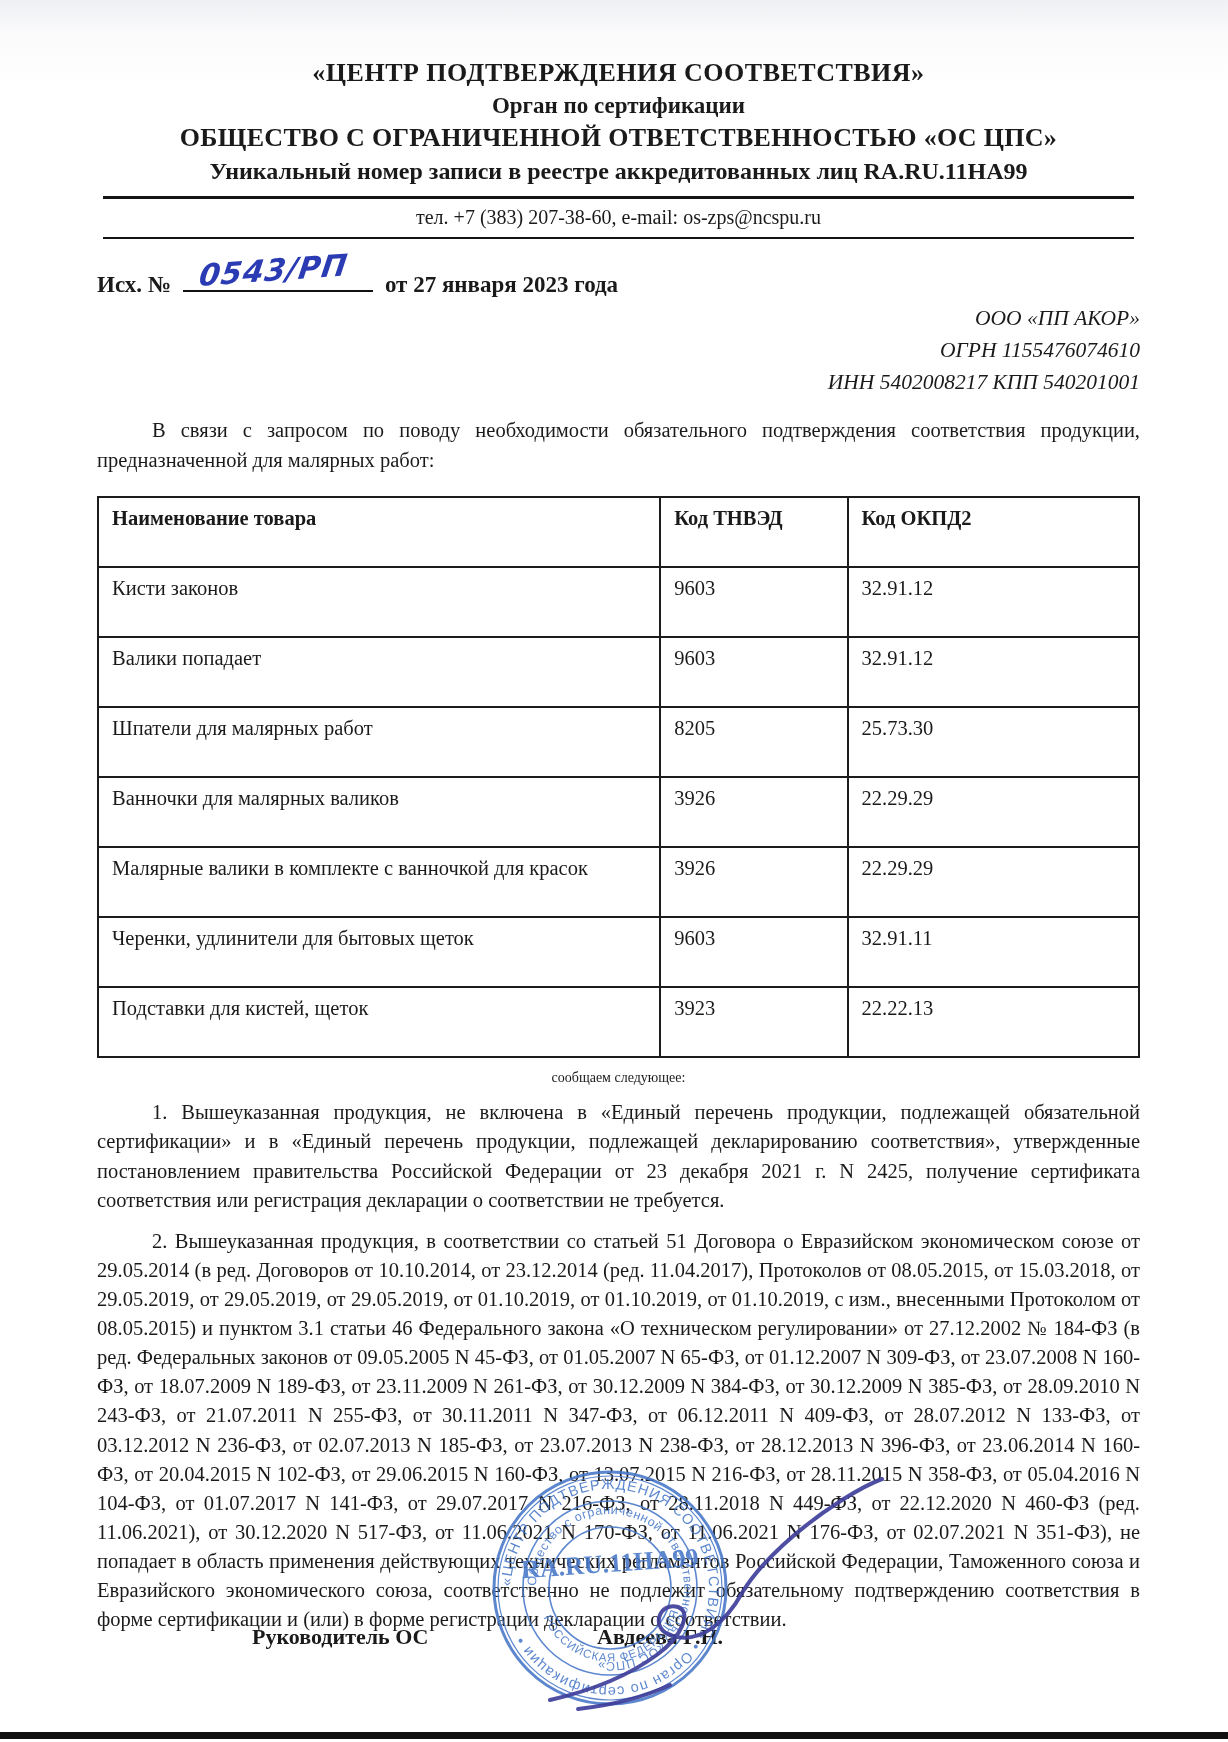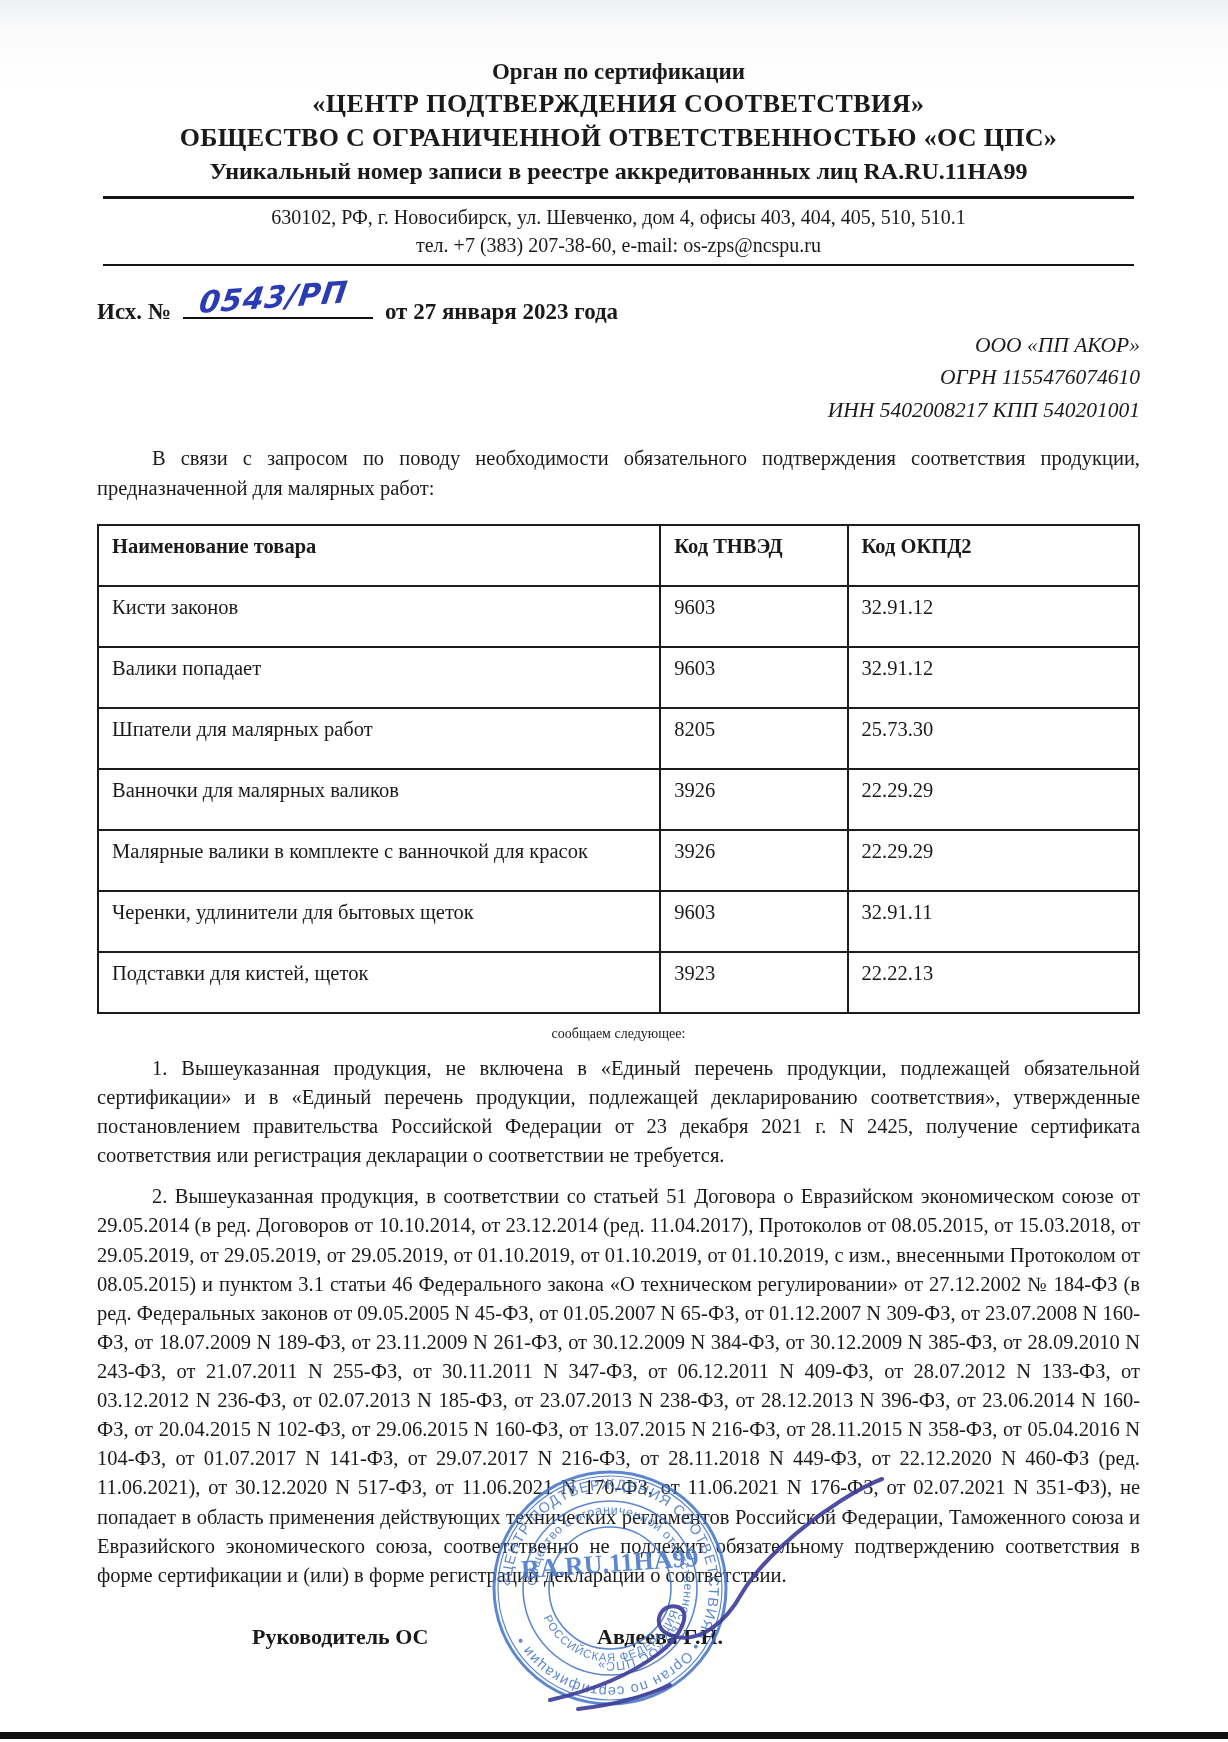--- a/index.html
+++ b/index.html
@@ -21,46 +21,45 @@
   .out-underline{display:inline-block;width:190px;height:27px;border-bottom:2.5px solid #111;
     position:relative;margin:0 12px;vertical-align:baseline;}
   .hand{position:absolute;left:14px;bottom:-3px;font-family:"DejaVu Sans",sans-serif;
     font-style:oblique;color:#2b3bb3;font-size:30px;letter-spacing:1px;
     transform:rotate(-4deg) skewX(-12deg);transform-origin:left bottom;}
   .recipient{margin-top:4px;text-align:right;font-style:italic;font-size:21.5px;line-height:1.5;}
   .intro{margin-top:18px;font-size:20.5px;line-height:1.45;text-align:justify;text-indent:55px;}
   table.goods{width:100%;border-collapse:collapse;margin-top:15px;font-size:20.5px;}
   table.goods th,table.goods td{
     border:2px solid #1c1c1c;vertical-align:top;text-align:left;
-    padding:9px 10px 8px 13px;height:61px;box-sizing:border-box;font-weight:normal;}
+    padding:9px 10px 8px 13px;height:70px;box-sizing:border-box;font-weight:normal;}
   table.goods th{font-weight:bold;}
   .col-name{width:54%;}.col-tnved{width:18%;}.col-okpd{width:28%;}
   .after-table{text-align:center;font-size:14px;margin:12px 0 8px 0;}
   .para{font-size:20.5px;line-height:1.42;text-align:justify;text-indent:55px;margin:12px 0 0 0;}
   .sig-row{position:absolute;left:0;top:1624px;width:1021px;display:flex;
     font-weight:bold;font-size:22px;}
   .sig-role{margin-left:252px;}
   .sig-name{margin-left:auto;margin-right:298px;}
   .stamp{position:absolute;left:486px;top:1464px;opacity:.88;}
   .signature{position:absolute;left:430px;top:1428px;}
   .bottom-bar{position:absolute;left:0;top:1732px;width:1228px;height:7px;background:#101010;}
 </style>
 </head>
 <body>
 
 <div class="page">
   <div class="content">
 
     <header>
+      <div class="c lh2">«ЦЕНТР ПОДТВЕРЖДЕНИЯ СООТВЕТСТВИЯ»</div>
       <div class="c lh1">Орган по сертификации</div>
-      <div class="c lh2">«ЦЕНТР ПОДТВЕРЖДЕНИЯ СООТВЕТСТВИЯ»</div>
       <div class="c lh3">ОБЩЕСТВО С ОГРАНИЧЕННОЙ ОТВЕТСТВЕННОСТЬЮ «ОС ЦПС»</div>
       <div class="c lh4">Уникальный номер записи в реестре аккредитованных лиц RA.RU.11НА99</div>
       <hr class="rule-thick">
-      <div class="c addr">630102, РФ, г. Новосибирск, ул. Шевченко, дом 4, офисы 403, 404, 405, 510, 510.1</div>
       <div class="c addr">тел. +7 (383) 207-38-60,  e-mail: os-zps@ncspu.ru</div>
       <hr class="rule-thin">
     </header>
 
     <div class="out-row">
       <span>Исх. №</span><span class="out-underline"><span class="hand">0543/РП</span></span><span>от 27 января 2023 года</span>
     </div>
 
     <div class="recipient">
 

